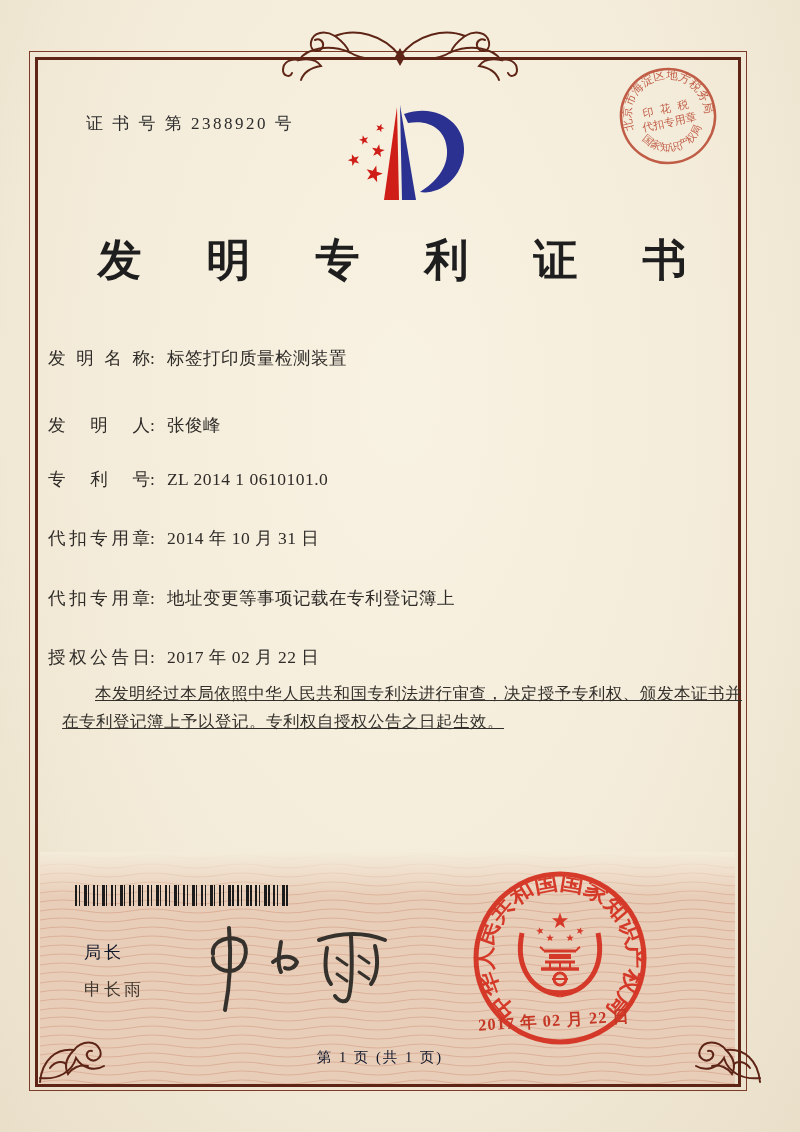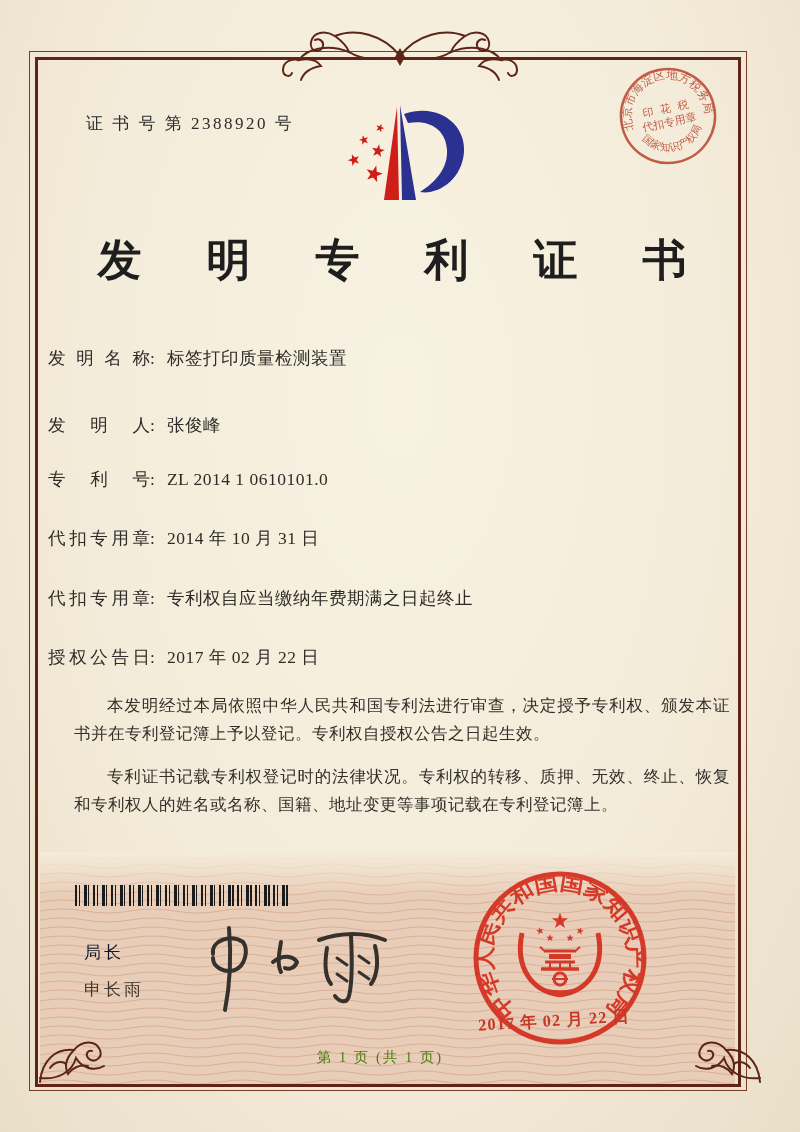--- a/index.html
+++ b/index.html
@@ -27,21 +27,21 @@
   #title{left:0;width:800px;top:231px;text-align:center;font-size:44px;font-weight:bold;
     letter-spacing:27px;padding-left:11px;box-sizing:border-box;color:#1e1e1e;}
 
   .field-row{position:absolute;left:48px;font-size:17.5px;white-space:nowrap;color:#2e2b28;}
   .field-label{display:inline-block;width:102px;text-align:justify;text-align-last:justify;}
   .field-colon{margin-right:12px;}
   .field-value{letter-spacing:.5px;}
 
   #body-text{left:58px;top:676px;width:688px;font-size:16.5px;line-height:27.5px;
     text-align:justify;color:#33302b;}
-  #body-text p{margin:16px;text-indent:2em;letter-spacing:.5px;}
+  #body-text p{margin:4px;text-indent:2em;letter-spacing:.5px;text-decoration:underline;}
 
   #barcode{left:75px;top:885px;width:213px;height:21px;
     background:repeating-linear-gradient(90deg,
       #1b1b1b 0 2px, rgba(0,0,0,0) 2px 4px,
       #1b1b1b 4px 5px, rgba(0,0,0,0) 5px 9px,
       #1b1b1b 9px 12px, rgba(0,0,0,0) 12px 13.5px,
       #1b1b1b 13.5px 14.5px, rgba(0,0,0,0) 14.5px 18px);}
 
   #signer-title{left:84px;top:941px;font-size:17px;letter-spacing:3px;color:#0f172a;}
   #signer-name{left:84px;top:978px;font-size:17px;letter-spacing:3px;color:#41382f;text-align:center;}
@@ -62,21 +62,21 @@
   #official-seal{left:465px;top:863px;opacity:.9;}
   .seal-line{stroke:var(--seal-red,#d42a1a);fill:none;}
   .seal-fill{fill:var(--seal-red,#d42a1a);stroke:none;}
   .seal-text{fill:var(--seal-red,#d42a1a);font-weight:bold;
     font-family:"Liberation Serif","DejaVu Serif",serif;}
 
   #seal-date{left:478px;top:1010px;font-size:16.5px;color:#c53826;letter-spacing:1px;
     white-space:nowrap;transform:rotate(-3.5deg);font-weight:bold;}
 
   #footer{left:20px;width:720px;top:1048px;text-align:center;font-size:14.5px;
-    letter-spacing:2px;color:#4d7c0f;}
+    letter-spacing:2px;color:#0f172a;}
   #corner-right{transform:scaleX(-1);}
 </style>
 </head>
 <body>
 
 <svg width="0" height="0" style="position:absolute">
   <defs>
     <path id="star" d="M0,-10 L2.35,-3.24 L9.51,-3.09 L3.8,1.24 L5.88,8.09 L0,4 L-5.88,8.09 L-3.8,1.24 L-9.51,-3.09 L-2.35,-3.24 Z"></path>
     <path id="wave-row" d="M0 5 Q22 1 45 5 T90 5 T135 5 T180 5 T225 5 T270 5 T315 5 T360 5 T405 5 T450 5 T495 5 T540 5 T585 5 T630 5 T675 5 T720 5"></path>
   </defs>
@@ -188,29 +188,28 @@
 <div class="field-row" style="top:413px">
   <span class="field-label">发明人</span><span class="field-colon">:</span><span class="field-value">张俊峰</span>
 </div>
 <div class="field-row" style="top:467px">
   <span class="field-label">专利号</span><span class="field-colon">:</span><span class="field-value">ZL 2014 1 0610101.0</span>
 </div>
 <div class="field-row" style="top:526px">
   <span class="field-label">代扣专用章</span><span class="field-colon">:</span><span class="field-value">2014 年 10 月 31 日</span>
 </div>
 <div class="field-row" style="top:586px">
-  <span class="field-label">代扣专用章</span><span class="field-colon">:</span><span class="field-value">专利权自应当缴纳年费期满之日起终止</span>
+  <span class="field-label">代扣专用章</span><span class="field-colon">:</span><span class="field-value">地址变更等事项记载在专利登记簿上</span>
 </div>
 <div class="field-row" style="top:645px">
   <span class="field-label">授权公告日</span><span class="field-colon">:</span><span class="field-value">2017 年 02 月 22 日</span>
 </div>
 
 <div class="abs" id="body-text">
   <p>本发明经过本局依照中华人民共和国专利法进行审查，决定授予专利权、颁发本证书并在专利登记簿上予以登记。专利权自授权公告之日起生效。</p>
-  <p>专利证书记载专利权登记时的法律状况。专利权的转移、质押、无效、终止、恢复和专利权人的姓名或名称、国籍、地址变更等事项记载在专利登记簿上。</p>
 </div>
 
 <div class="abs" id="barcode"></div>
 
 <div class="abs" id="signer-title">局长</div>
 <div class="abs" id="signer-name">申长雨</div>
 
 <svg class="abs sig" style="left:195px;top:918px" width="210" height="100" viewBox="0 0 210 100">
   <g stroke-width="4">
     <path d="M18 36 C16 22 36 16 48 24 C54 32 50 48 40 52 C30 55 18 50 18 40"></path>

